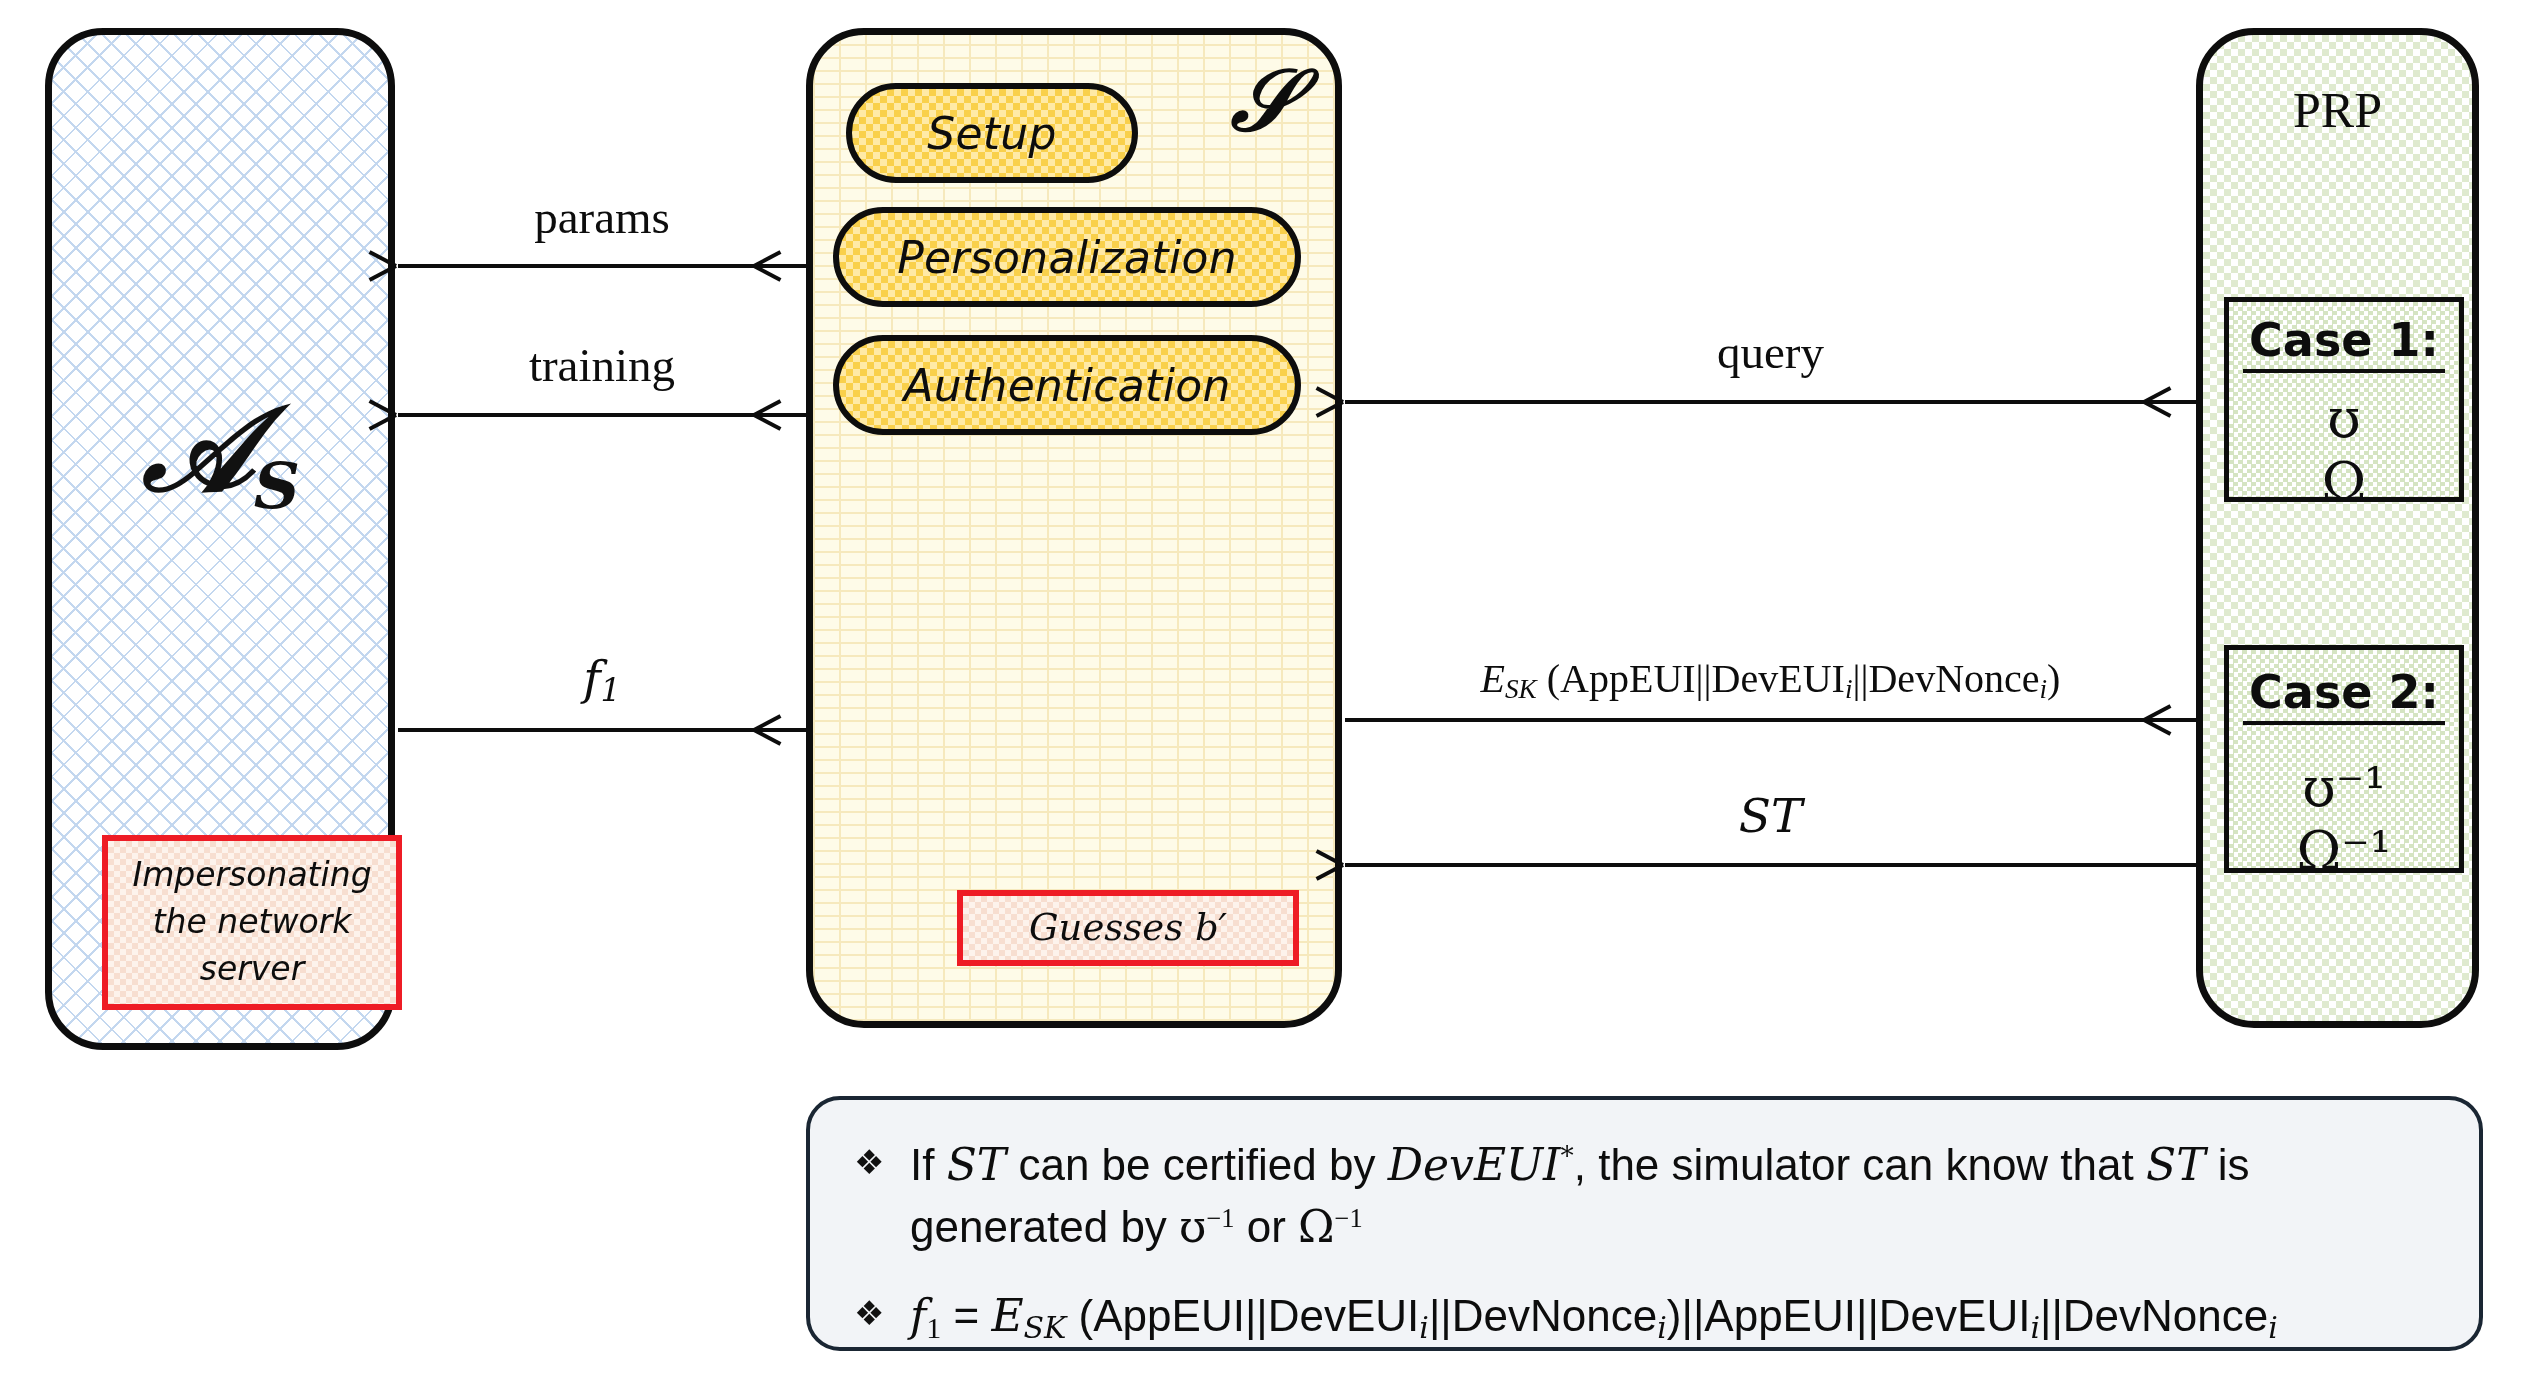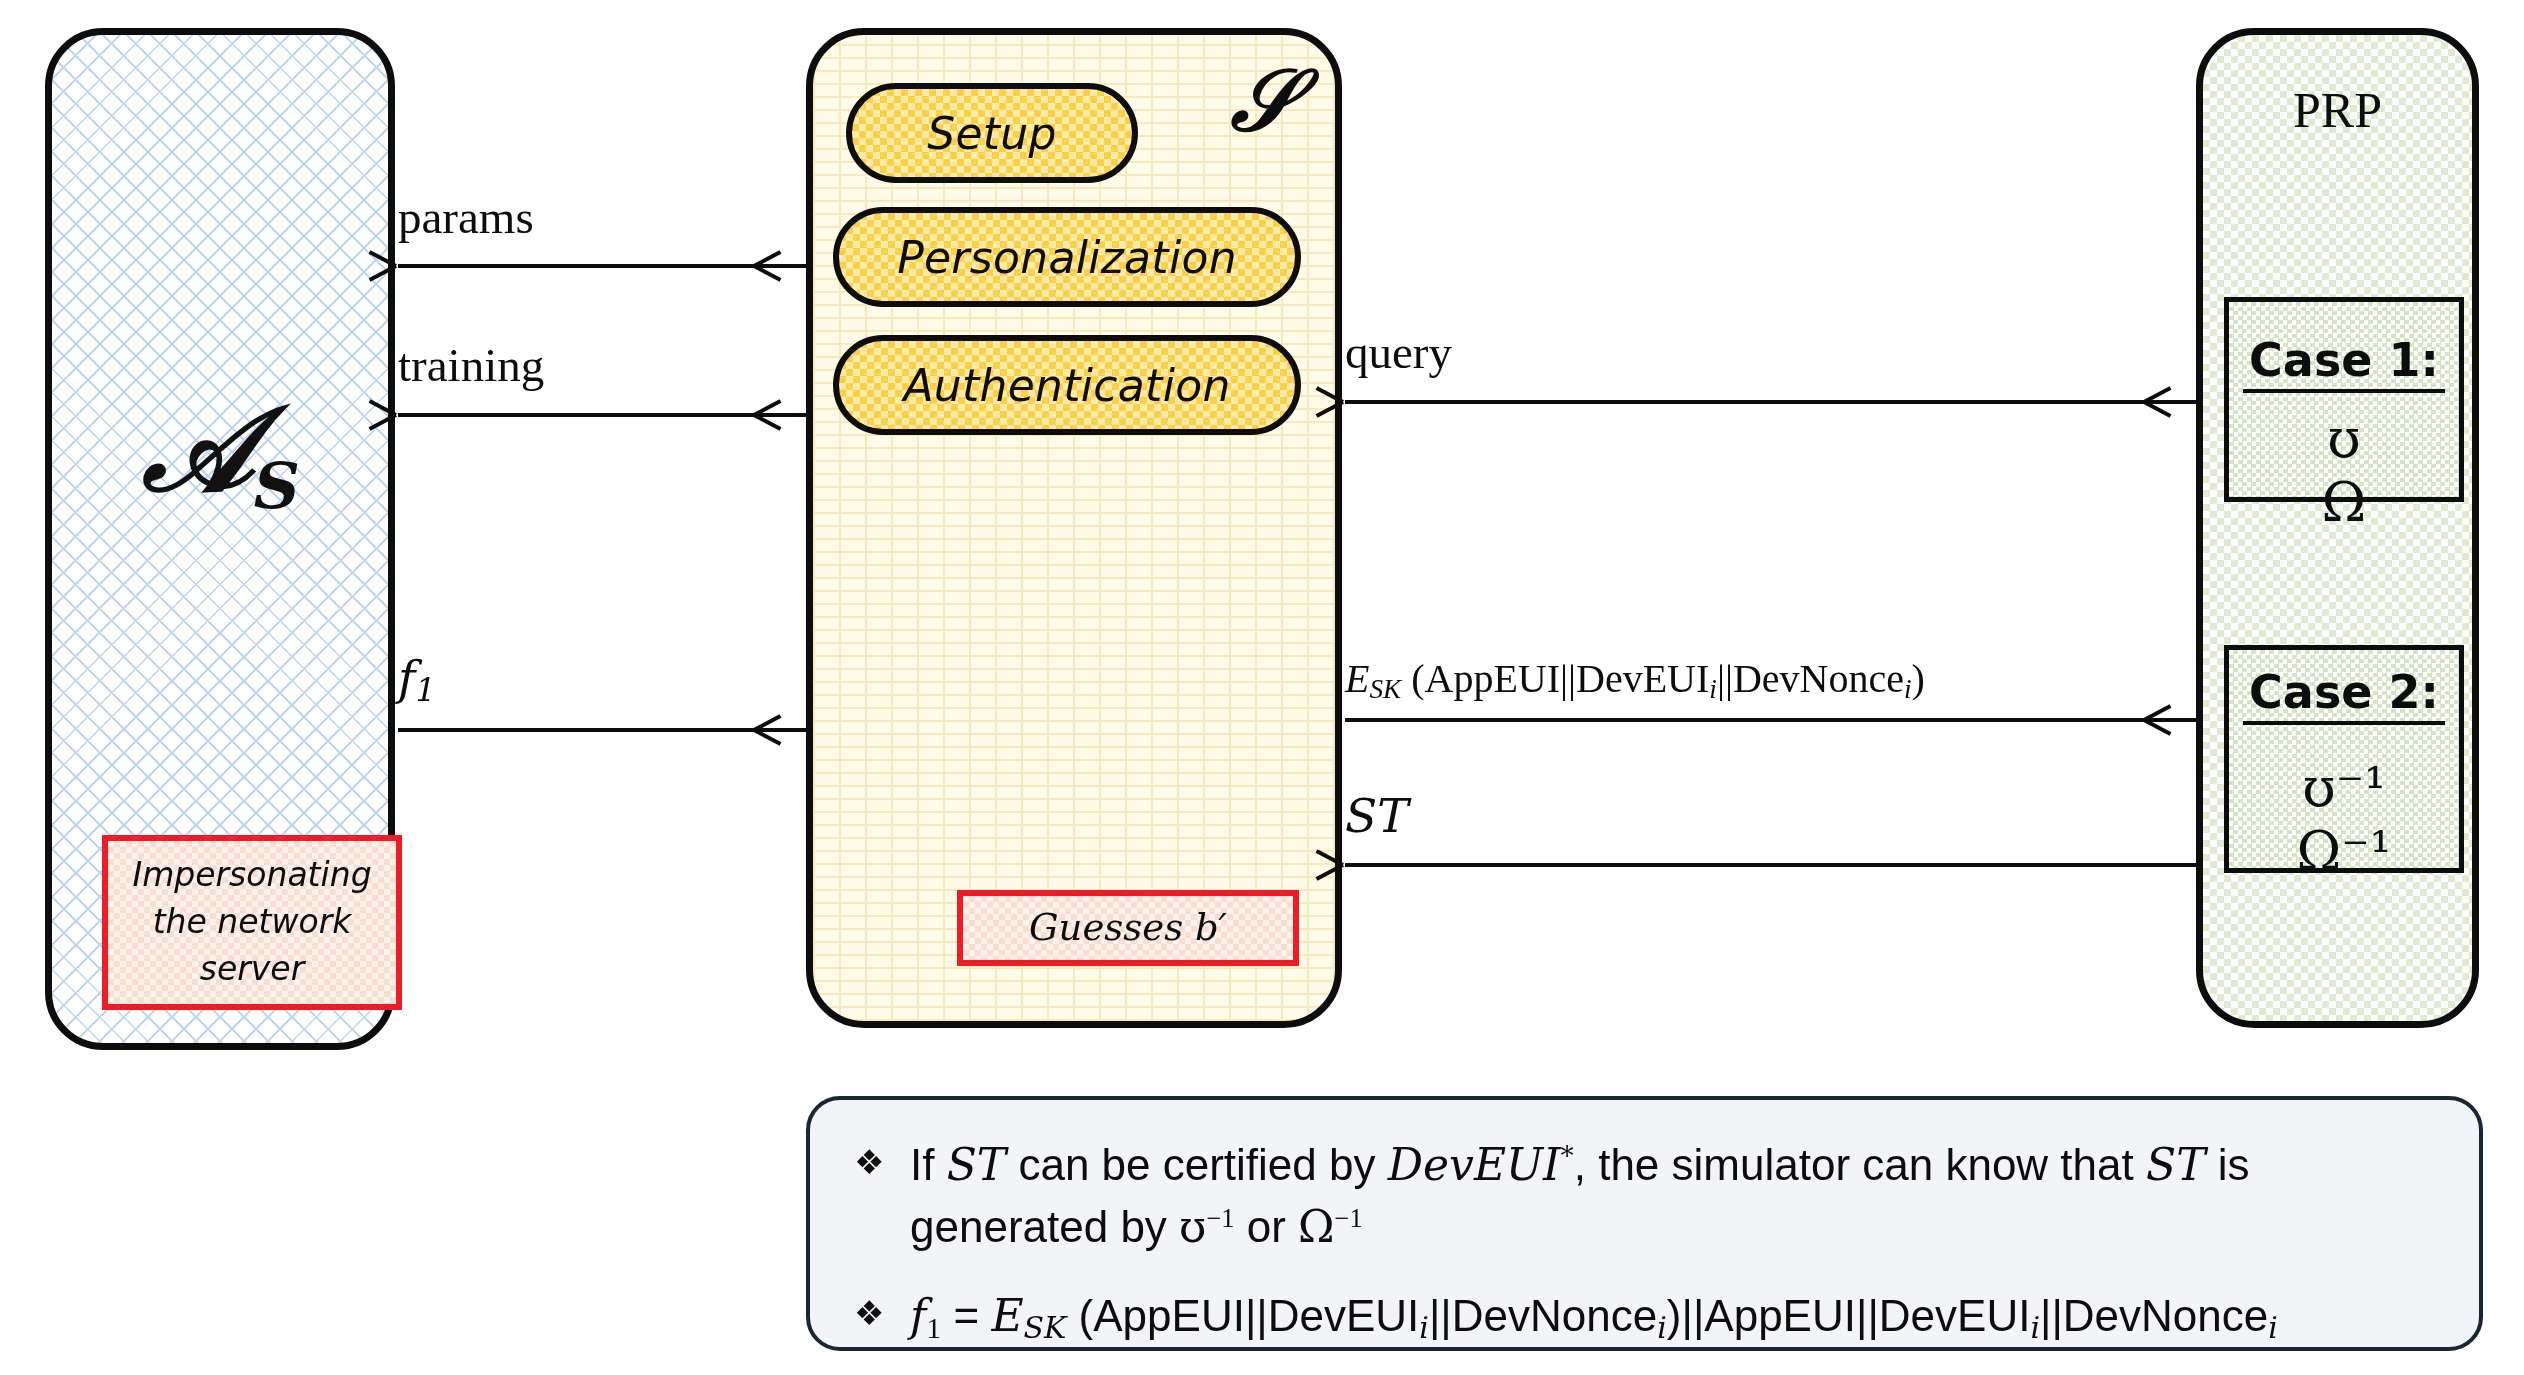--- a/index.html
+++ b/index.html
@@ -136,20 +136,21 @@
   }
   .head.right{right:-2px;}
   .head.right::before{left:-28px;transform:rotate(28deg);}
   .head.right::after{left:-28px;transform:rotate(-28deg);}
   .head.left{left:-2px;}
   .head.left::before{left:0;transform:rotate(152deg);}
   .head.left::after{left:0;transform:rotate(208deg);}
 
   .arrow-label{
     position:absolute;
+    text-align:center;
     white-space:nowrap;
     color:#0d0d0d;
     font-family:"Liberation Serif","DejaVu Serif",serif;
   }
   .lbl-plain{font-size:47px;}
   .lbl-math{font-family:"DejaVu Serif",serif;font-style:italic;font-size:47px;}
   .lbl-formula{font-family:"Liberation Serif","DejaVu Serif",serif;font-size:40px;}
   .lbl-formula i{font-style:italic;}
   sub{font-size:.68em;vertical-align:-.22em;}
 
@@ -212,21 +213,21 @@
 
     <div class="redbox guessbox" style="left:144px;top:855px;width:342px;height:76px;">
       <span><span>Guesses </span><i class="pr">b′</i></span>
     </div>
   </div>
 
   <div class="pillar prp" style="left:2196px;top:28px;width:283px;height:1000px;">
 
     <div class="prp-title" style="top:50px;">PRP</div>
 
-    <div class="casebox" style="left:21px;top:262px;width:240px;height:205px;padding-top:32px;">
+    <div class="casebox" style="left:21px;top:262px;width:240px;height:205px;padding-top:12px;">
       <div class="case-head">Case 1:</div>
       <div class="case-sym" style="margin-top:14px;">ʊ</div>
       <div class="case-sym">Ω</div>
     </div>
 
     <div class="casebox" style="left:21px;top:610px;width:240px;height:228px;padding-top:16px;">
       <div class="case-head">Case 2:</div>
       <div class="case-sym" style="margin-top:31px;">ʊ⁻¹</div>
       <div class="case-sym">Ω⁻¹</div>
     </div>

